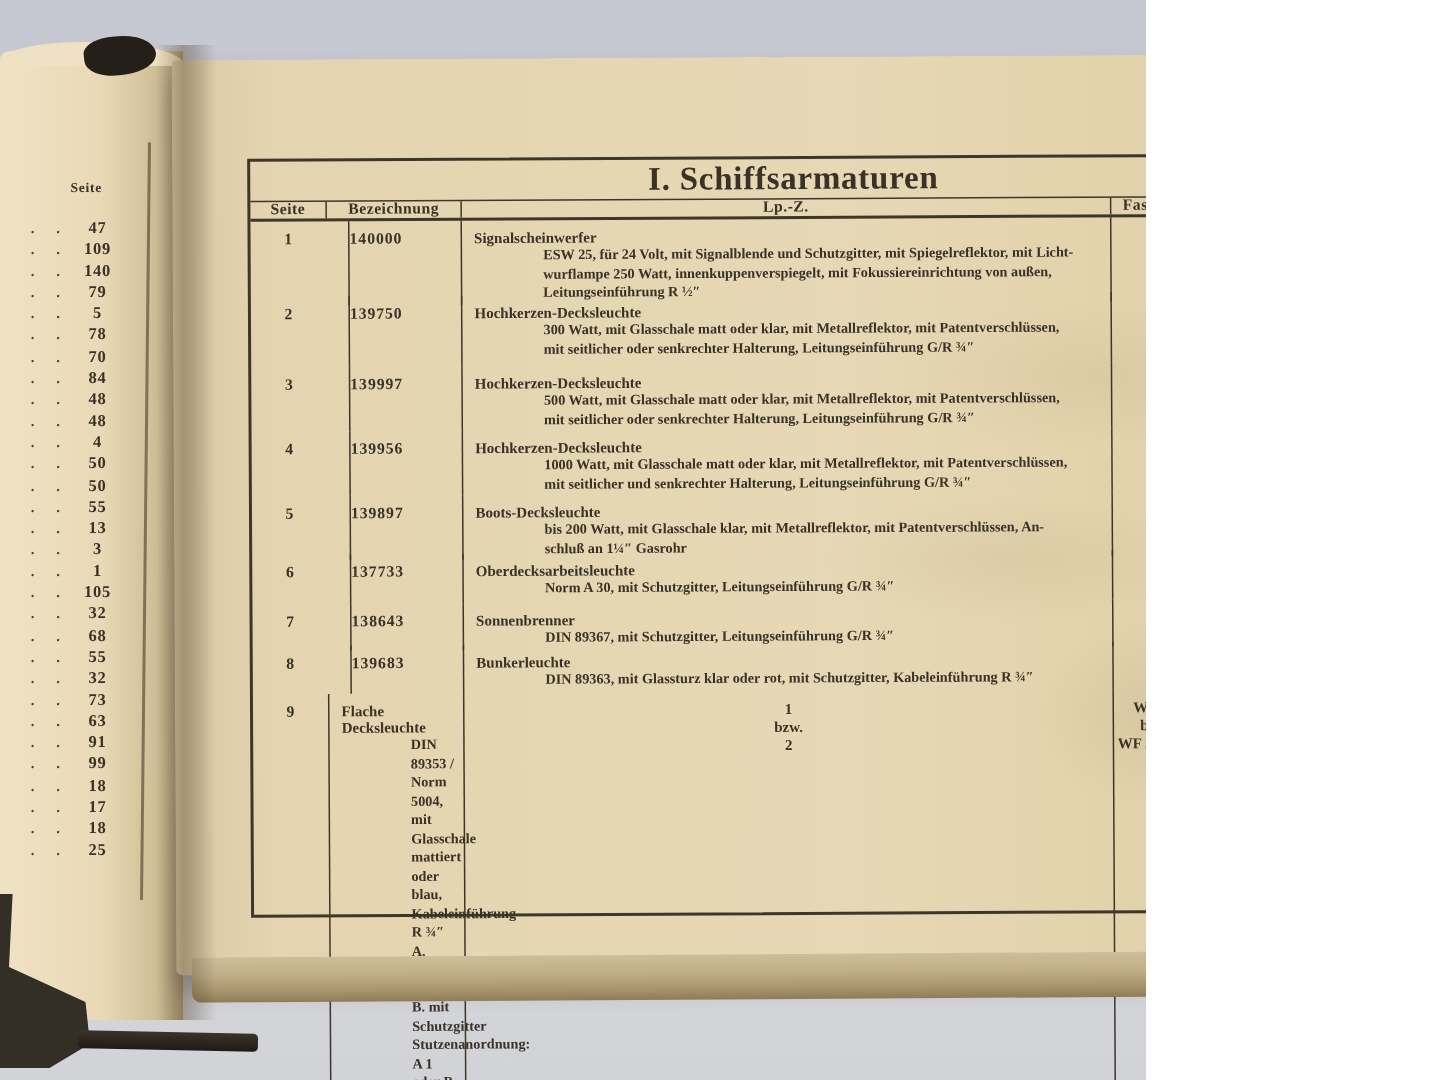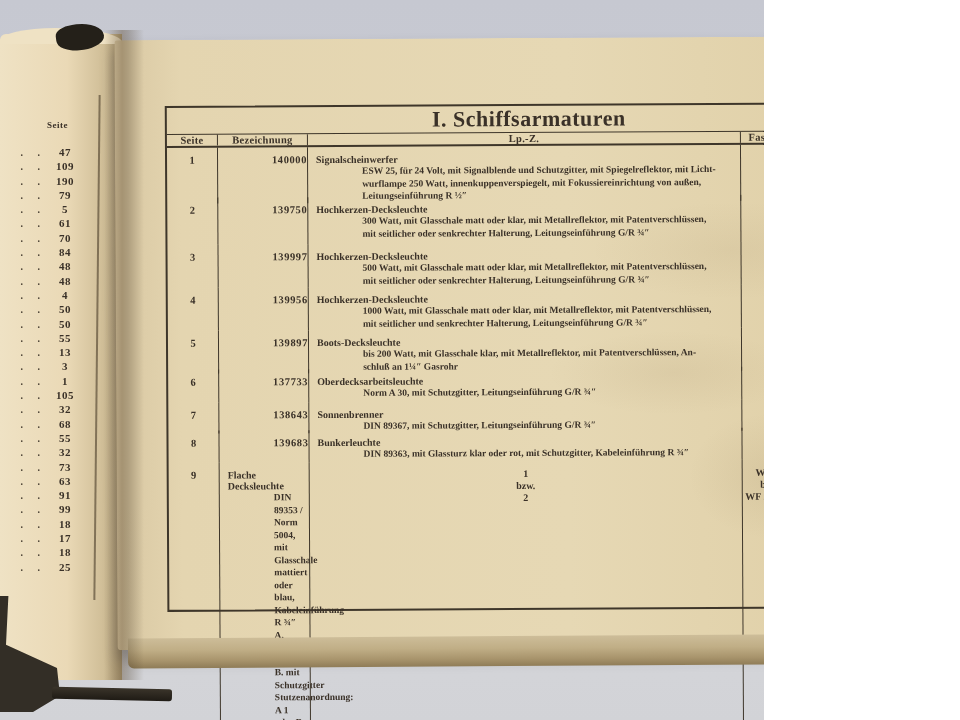--- a/index.html
+++ b/index.html
@@ -53,21 +53,21 @@
   #header-row{height:48px;border-bottom:2px solid #3e362a;}
   #header-row > div{display:flex;align-items:center;justify-content:center;
     font-weight:bold;font-size:10.5px;letter-spacing:.3px;}
   #body{flex:1;display:flex;flex-direction:column;}
   .t-row{flex:0 0 auto;}
   .t-row > div{padding-top:7px;}
   .row-1{height:50px}.row-2{height:47px}.row-3{height:43px}.row-4{height:43px}
   .row-5{height:39px}.row-6{height:33px}.row-7{height:28px}.row-8{height:32px}
   .row-9{flex:1 1 auto;}
   .c-seite{text-align:center;font-weight:bold;font-size:10.5px;}
-  .c-nr{text-align:right;font-weight:bold;font-size:10.5px;letter-spacing:.6px;}
+  .c-nr{text-align:left;font-weight:bold;font-size:10.5px;letter-spacing:.6px;margin-left:15px;}
   .c-bez{padding-left:8px;padding-right:4px;font-weight:bold;}
   .c-bez .nm{font-size:10px;line-height:11px;}
   .c-bez .dl{font-size:9.5px;line-height:12.5px;padding-left:46px;}
   .c-lpz,.c-fas{text-align:center;font-weight:bold;font-size:10px;line-height:12px;}
   
   #mottle{position:absolute;inset:0;pointer-events:none;
     background:
      radial-gradient(ellipse 180px 60px at 68% 55%,rgba(120,95,55,.08),transparent 70%),
      radial-gradient(ellipse 120px 90px at 80% 72%,rgba(120,95,55,.1),transparent 70%),
      radial-gradient(ellipse 200px 70px at 75% 35%,rgba(120,95,55,.07),transparent 70%);}
@@ -89,36 +89,36 @@
     <span class="idx-num">47</span>
   </div>
 
   <div class="idx-row">
     <span class="idx-dots">. .</span>
     <span class="idx-num">109</span>
   </div>
 
   <div class="idx-row">
     <span class="idx-dots">. .</span>
-    <span class="idx-num">190</span>
+    <span class="idx-num">140</span>
   </div>
 
   <div class="idx-row">
     <span class="idx-dots">. .</span>
     <span class="idx-num">79</span>
   </div>
 
   <div class="idx-row">
     <span class="idx-dots">. .</span>
     <span class="idx-num">5</span>
   </div>
 
   <div class="idx-row">
     <span class="idx-dots">. .</span>
-    <span class="idx-num">61</span>
+    <span class="idx-num">78</span>
   </div>
 
   <div class="idx-row">
     <span class="idx-dots">. .</span>
     <span class="idx-num">70</span>
   </div>
 
   <div class="idx-row">
     <span class="idx-dots">. .</span>
     <span class="idx-num">84</span>

